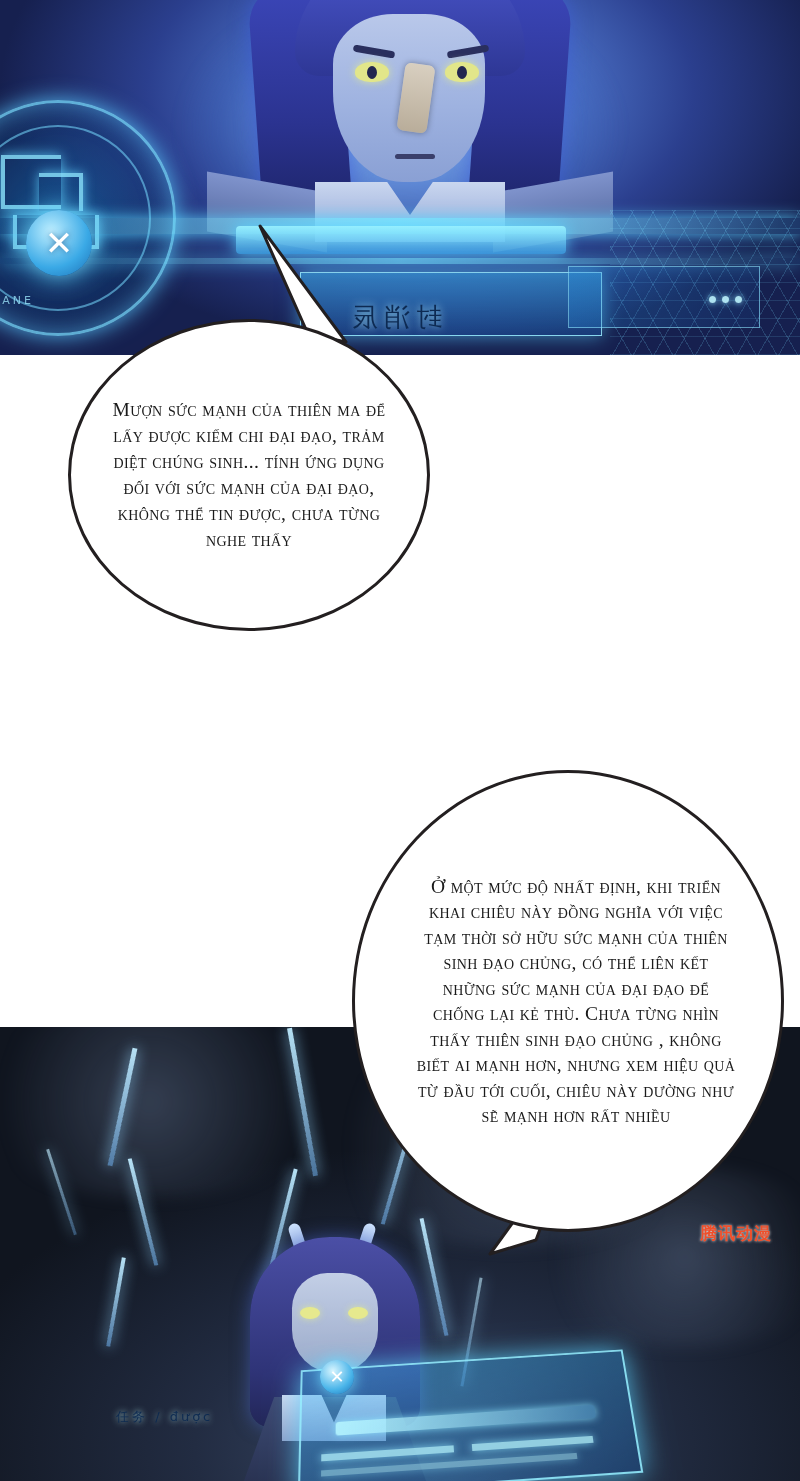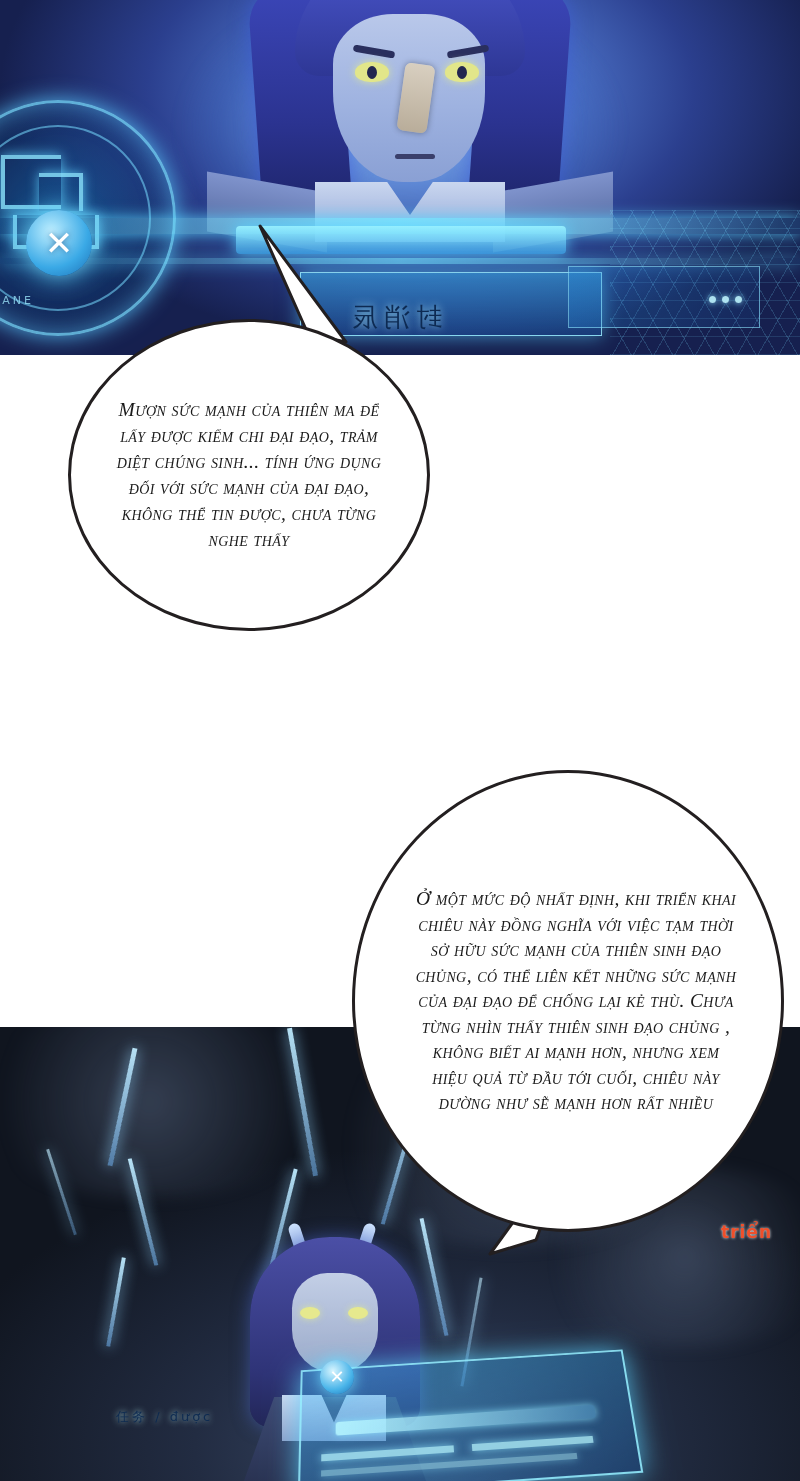--- a/index.html
+++ b/index.html
@@ -370,21 +370,20 @@
     box-sizing: border-box;
     z-index: 5;
   }
   .bubble p {
     margin: 0;
     text-align: center;
     color: #1a1a1a;
     font-family: "Liberation Serif", serif;
     font-variant: small-caps;
     letter-spacing: .4px;
-    font-style: italic;
   }
   #bubble1 {
     left: 68px; top: 319px;
     width: 362px; height: 312px;
     padding: 40px 40px;
   }
   #bubble1 p { font-size: 19.5px; line-height: 26px; }
   #bubble2 {
     left: 352px; top: 770px;
     width: 432px; height: 462px;
@@ -516,15 +515,15 @@
   </div>
 
   <div class="bubble" id="bubble1">
     <p>Mượn sức mạnh của thiên ma để lấy được kiếm chi đại đạo, trảm diệt chúng sinh... tính ứng dụng đối với sức mạnh của đại đạo, không thể tin được, chưa từng nghe thấy</p>
   </div>
 
   <div class="bubble" id="bubble2">
     <p>Ở một mức độ nhất định, khi triển khai chiêu này đồng nghĩa với việc tạm thời sở hữu sức mạnh của thiên sinh đạo chủng, có thể liên kết những sức mạnh của đại đạo để chống lại kẻ thù. Chưa từng nhìn thấy thiên sinh đạo chủng , không biết ai mạnh hơn, nhưng xem hiệu quả từ đầu tới cuối, chiêu này dường như sẽ mạnh hơn rất nhiều</p>
   </div>
 
-  <div class="watermark">triển</div>
+  <div class="watermark">腾讯动漫</div>
 
 </div>
 
 </body></html>

